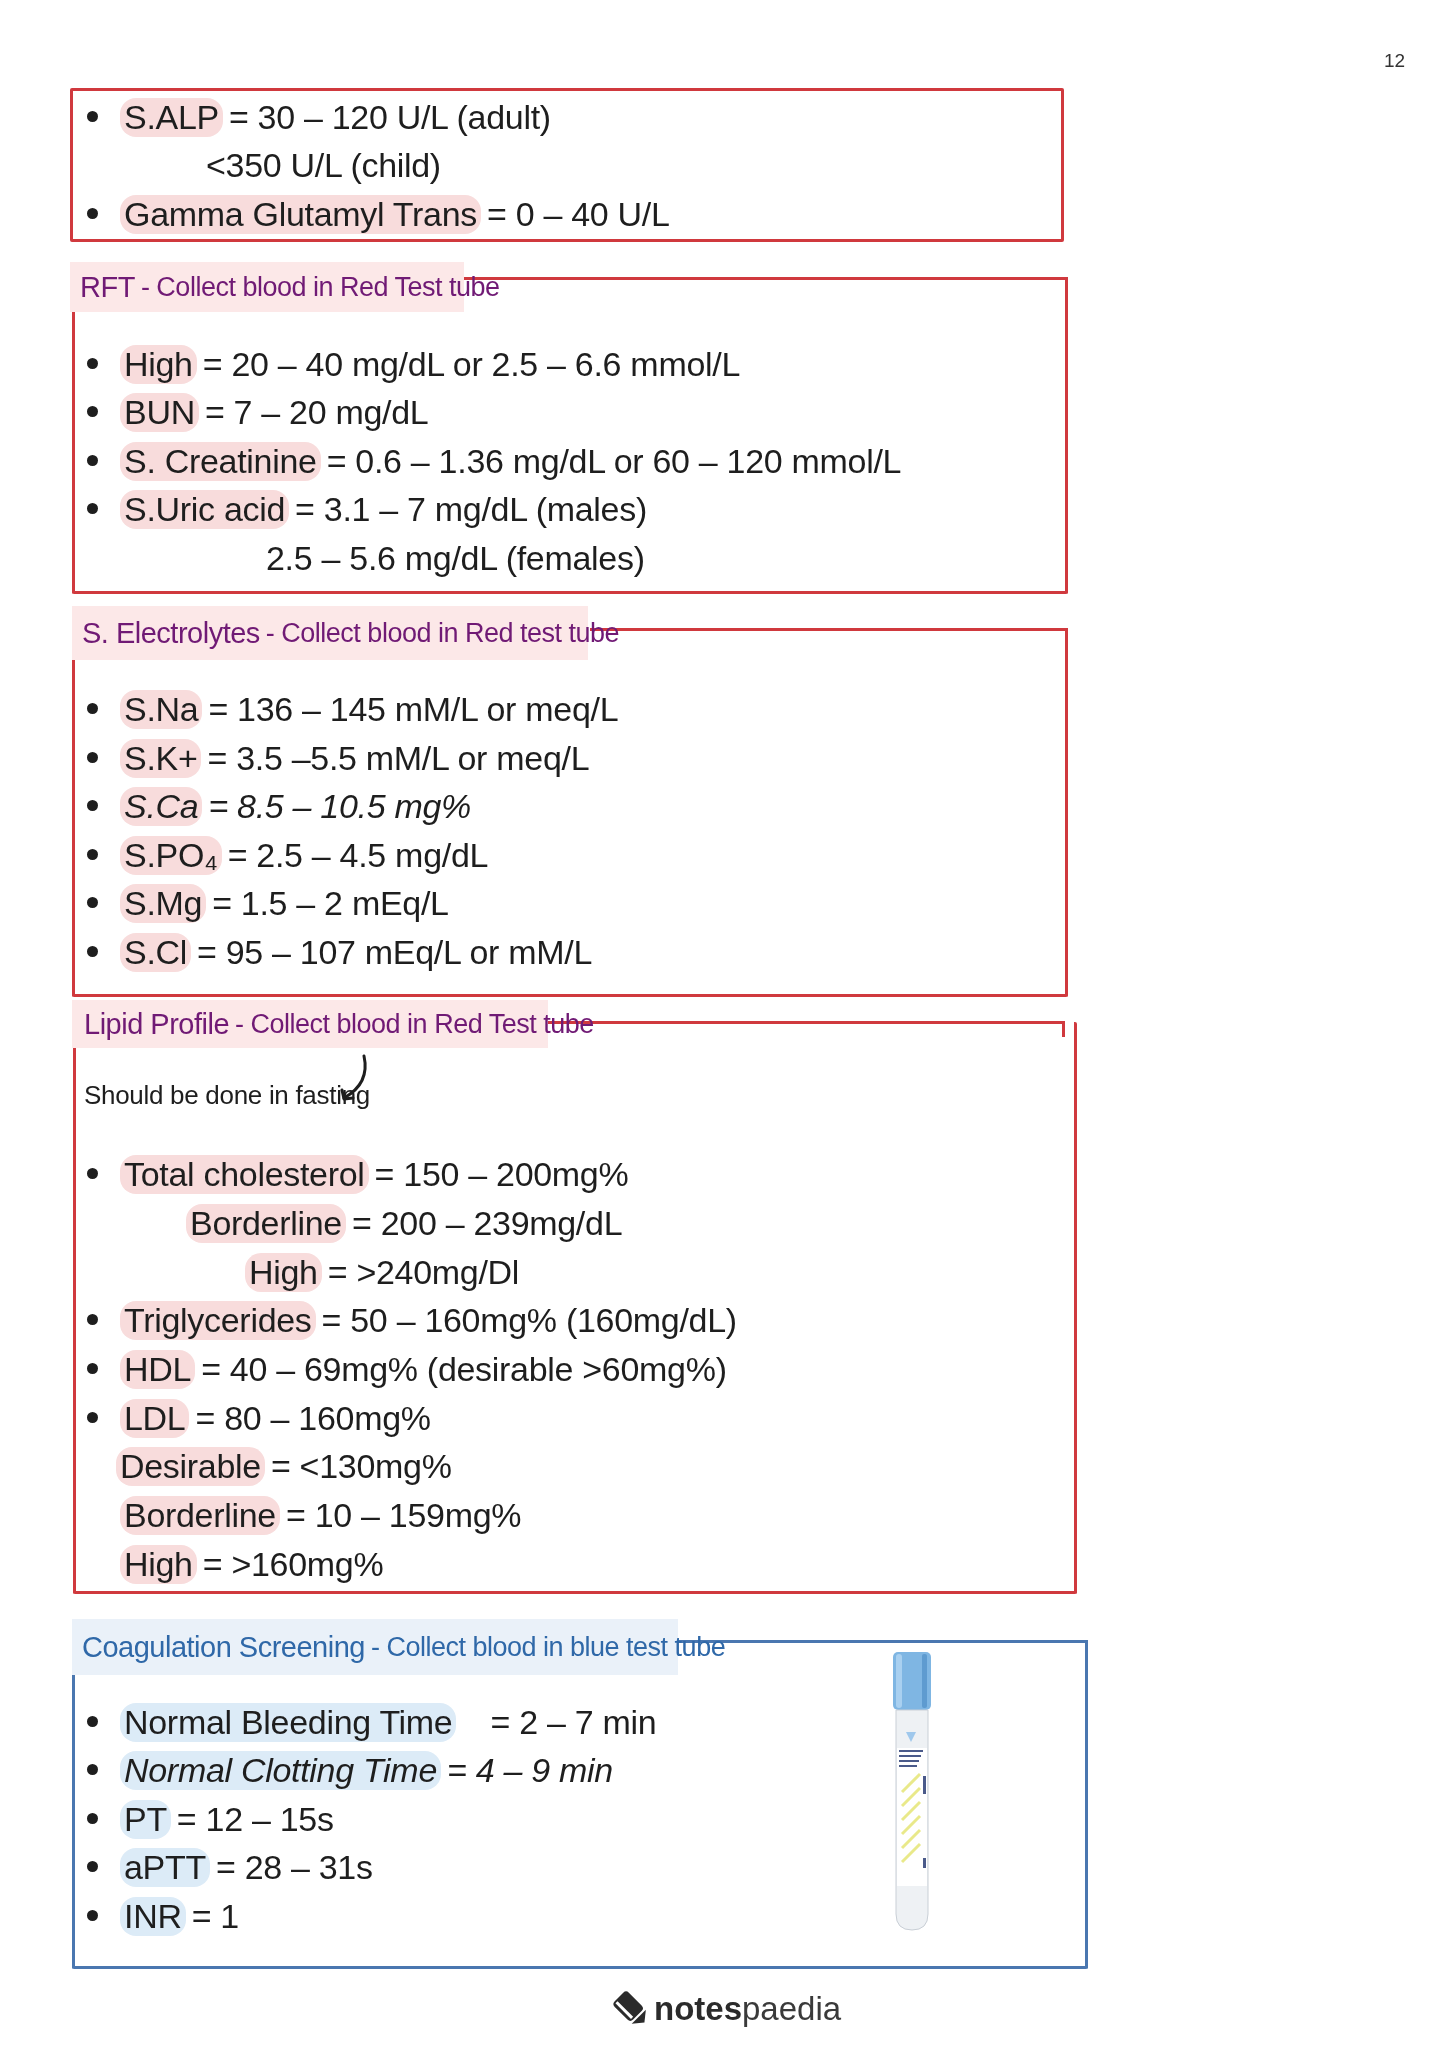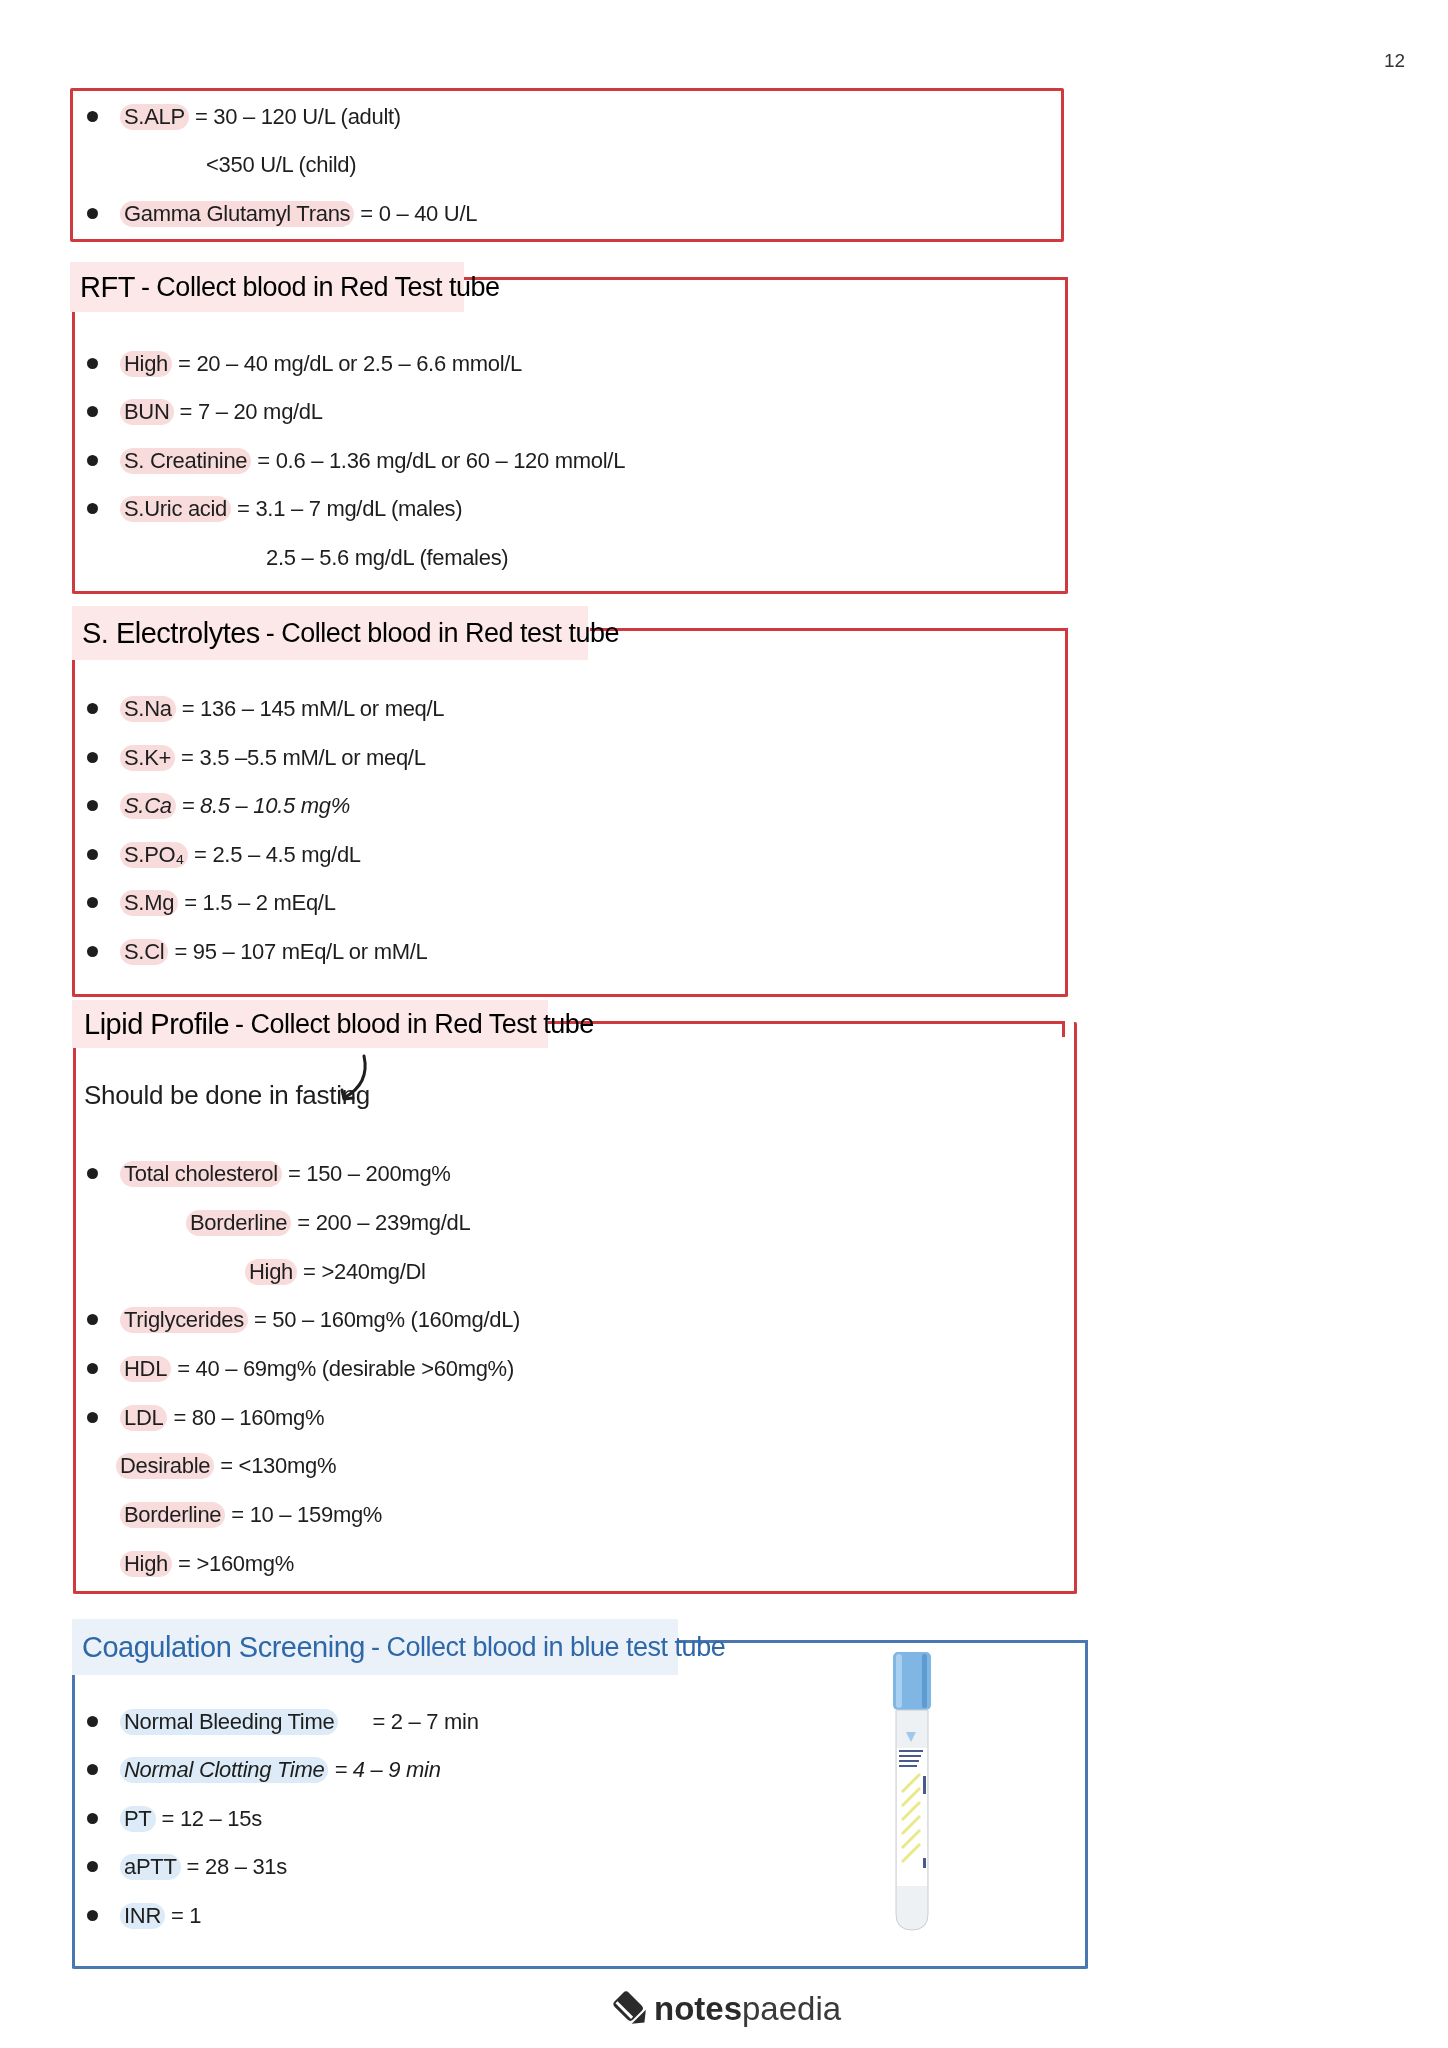--- a/index.html
+++ b/index.html
@@ -13,33 +13,33 @@
     font-family: "Liberation Sans", sans-serif; font-size: 19px; color: #333;
   }
   .box {
     position: absolute; box-sizing: border-box; border: 3px solid #d0393e;
     border-radius: 2px;
   }
   .box.blue { border-color: #4a77b0; }
   .box.no-top { border-top: none; }
   .hdr {
     position: absolute; box-sizing: border-box; background: #fce8e8;
-    color: #000000; font-size: 27px; padding: 0 10px;
+    color: #701a75; font-size: 27px; padding: 0 10px;
     display: flex; align-items: center; white-space: nowrap;
     letter-spacing: -0.5px;
   }
   .hdr.blue { background: #eaf1f9; color: #2f68a8; }
   .hdr .bold { font-weight: normal; font-size: 29px; margin-right: 6px; }
   .hdr-line {
     position: absolute; height: 3px; background: #d0393e;
   }
   .hdr-line.blue { background: #4a77b0; }
   .vline { position: absolute; width: 3px; background: #d0393e; }
   .row {
-    position: absolute; font-size: 22px; white-space: nowrap;
+    position: absolute; font-size: 34px; white-space: nowrap;
     display: flex; align-items: center; height: 40px; letter-spacing: -0.3px;
   }
   .bullet {
     position: absolute; width: 11px; height: 11px; border-radius: 50%;
     background: #1e1e1e;
   }
   .hl {
     background: #f8dcdc; border-radius: 16px; padding: 0 4px; margin-right: 6px;
   }
   .hl.blue { background: #dcebf7; }

